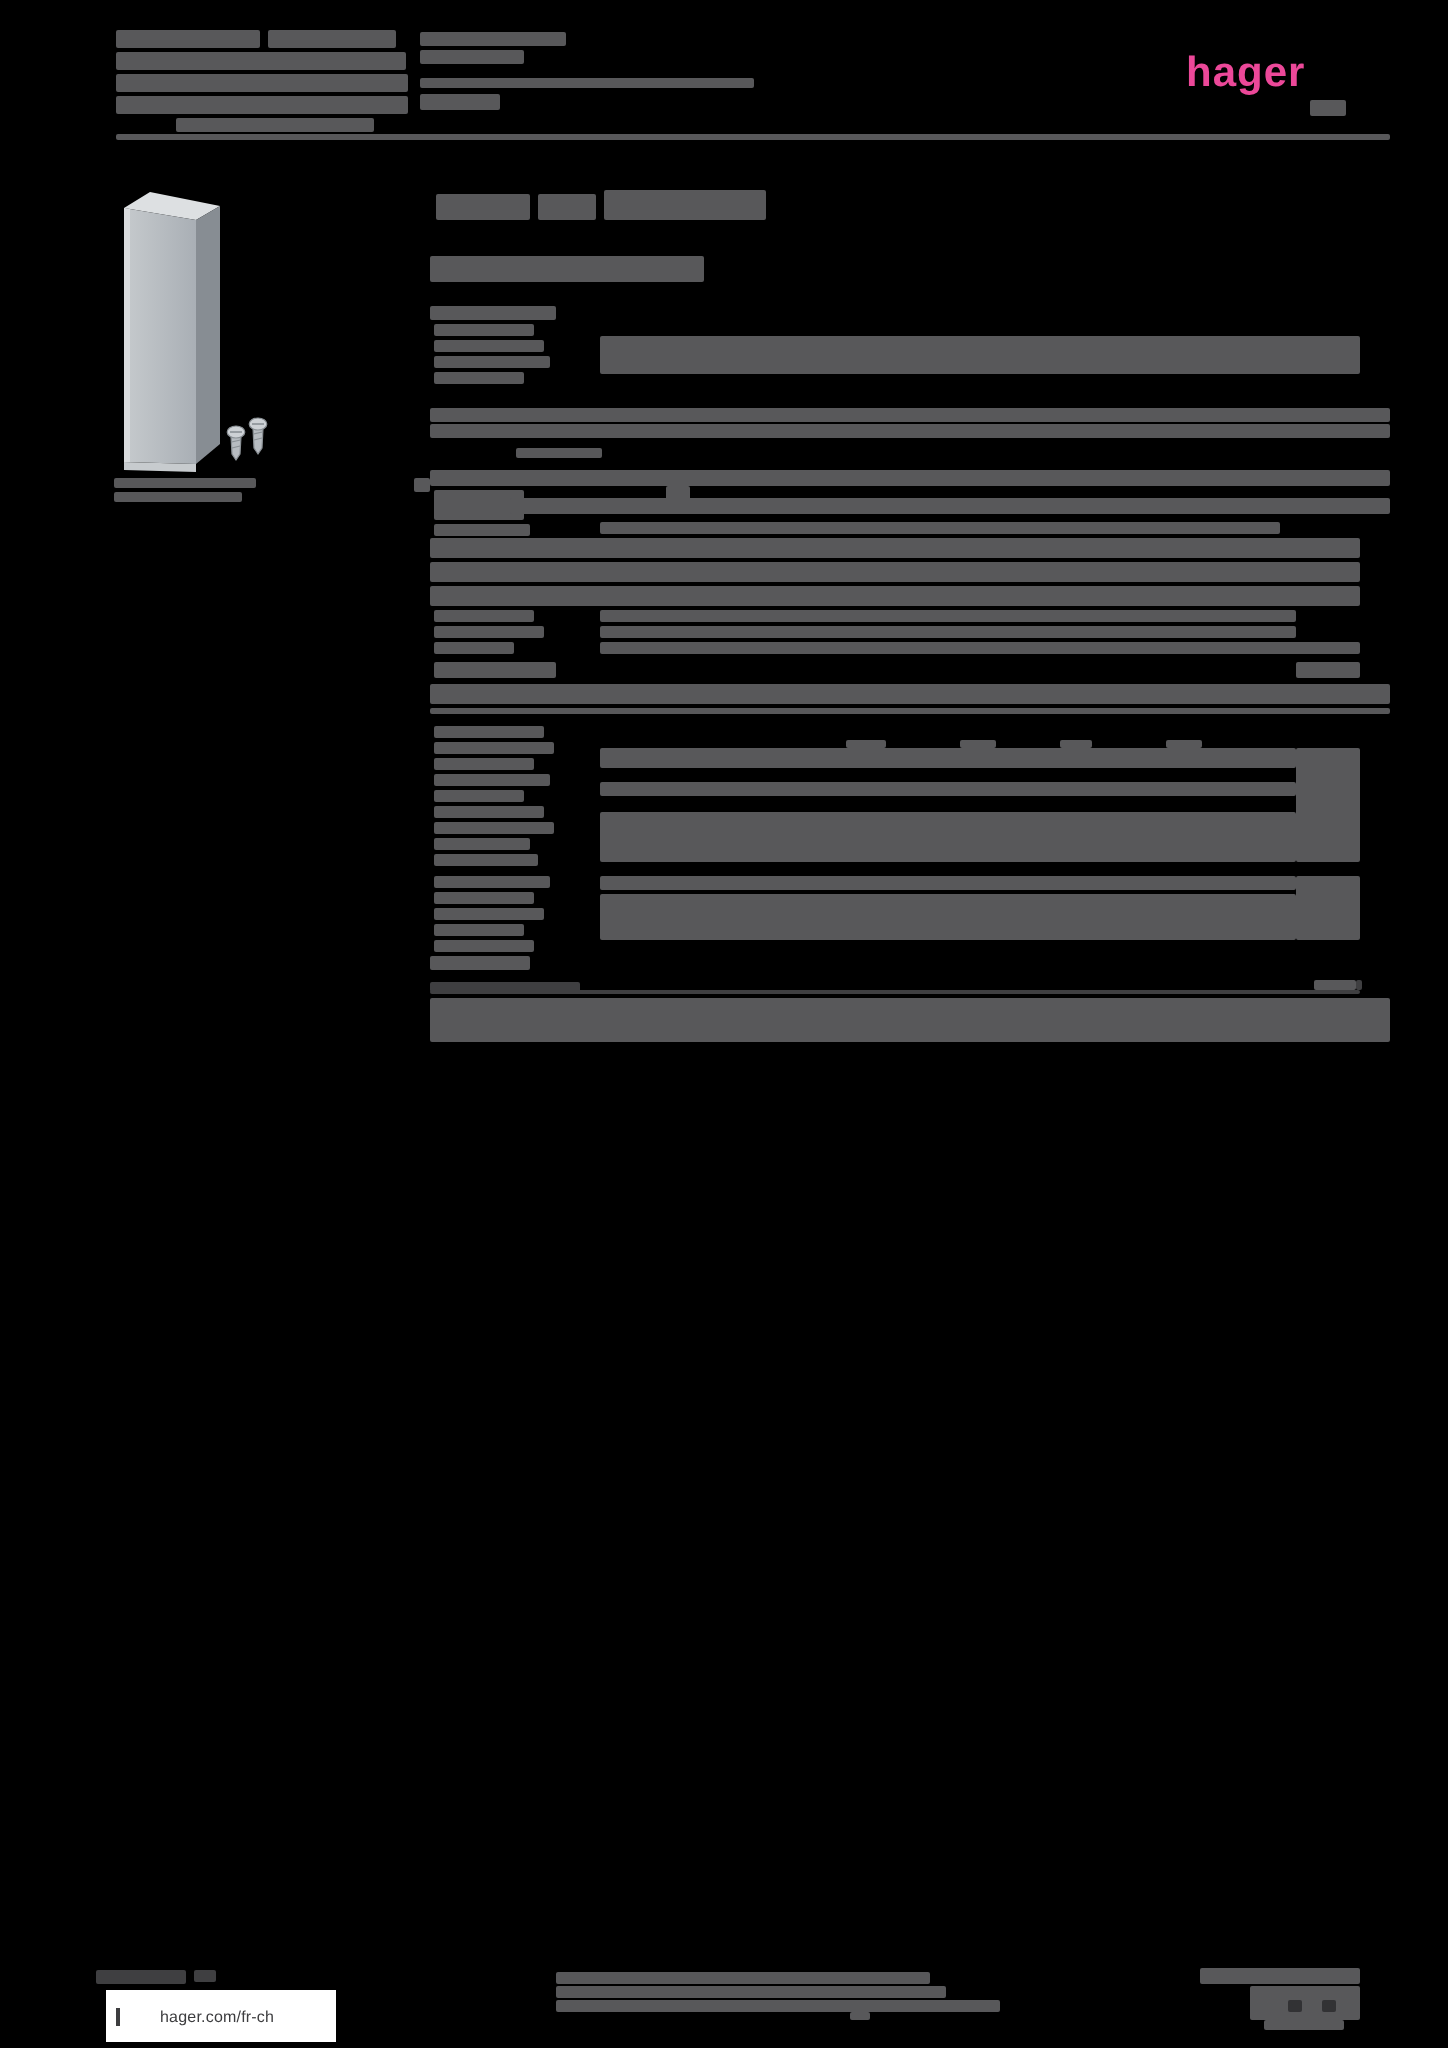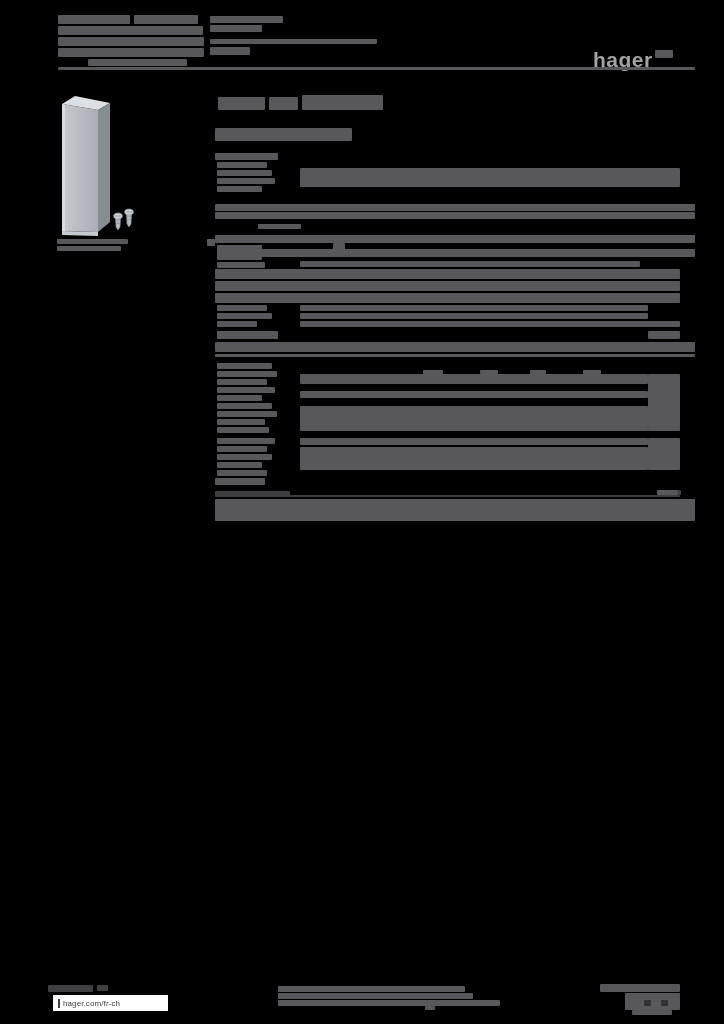--- a/index.html
+++ b/index.html
@@ -3,31 +3,31 @@
 <meta charset="utf-8">
 <style>
   html,body{margin:0;padding:0;background:#000;}
   body{font-family:"Liberation Sans",sans-serif;}
   .page{position:relative;width:724px;height:1024px;background:#000;overflow:hidden;}
   .rb{position:absolute;border-radius:1px;}
   .logo{position:absolute;left:593px;top:28px;height:18px;
         font-weight:bold;font-size:21px;line-height:18px;letter-spacing:.5px;
         font-family:"Liberation Sans",sans-serif;}
   .photo-svg{position:absolute;left:55px;top:85px;}
-  .linkbox{position:absolute;left:53px;top:995px;width:115px;height:16px;
-           display:flex;align-items:center;gap:3px;padding-left:5px;box-sizing:border-box;}
+  .linkbox{position:absolute;left:53px;top:995px;width:115px;height:26px;
+           display:flex;align-items:center;gap:20px;padding-left:5px;box-sizing:border-box;}
   .linkbox .prefix{width:2px;height:9px;}
   .linkbox span.url{font-size:8px;letter-spacing:.1px;}
 </style>
 </head>
 <body>
 
 <div class="page">
 
-  <div class="logo" style="color: #a3a3a3; margin-top: 23px;">hager</div>
+  <div class="logo" style="color: #ec4899;">hager</div>
 
   <svg class="photo-svg" width="160" height="170" viewBox="0 0 160 170">
     <defs>
       <linearGradient id="frontGrad" x1="0" y1="0" x2="1" y2="0">
         <stop offset="0" stop-color="#c6cacd"></stop>
         <stop offset="1" stop-color="#a9afb5"></stop>
       </linearGradient>
     </defs>
 
     <polygon points="7,19 20,11 55,18 43,25" fill="#dde0e2"></polygon>

